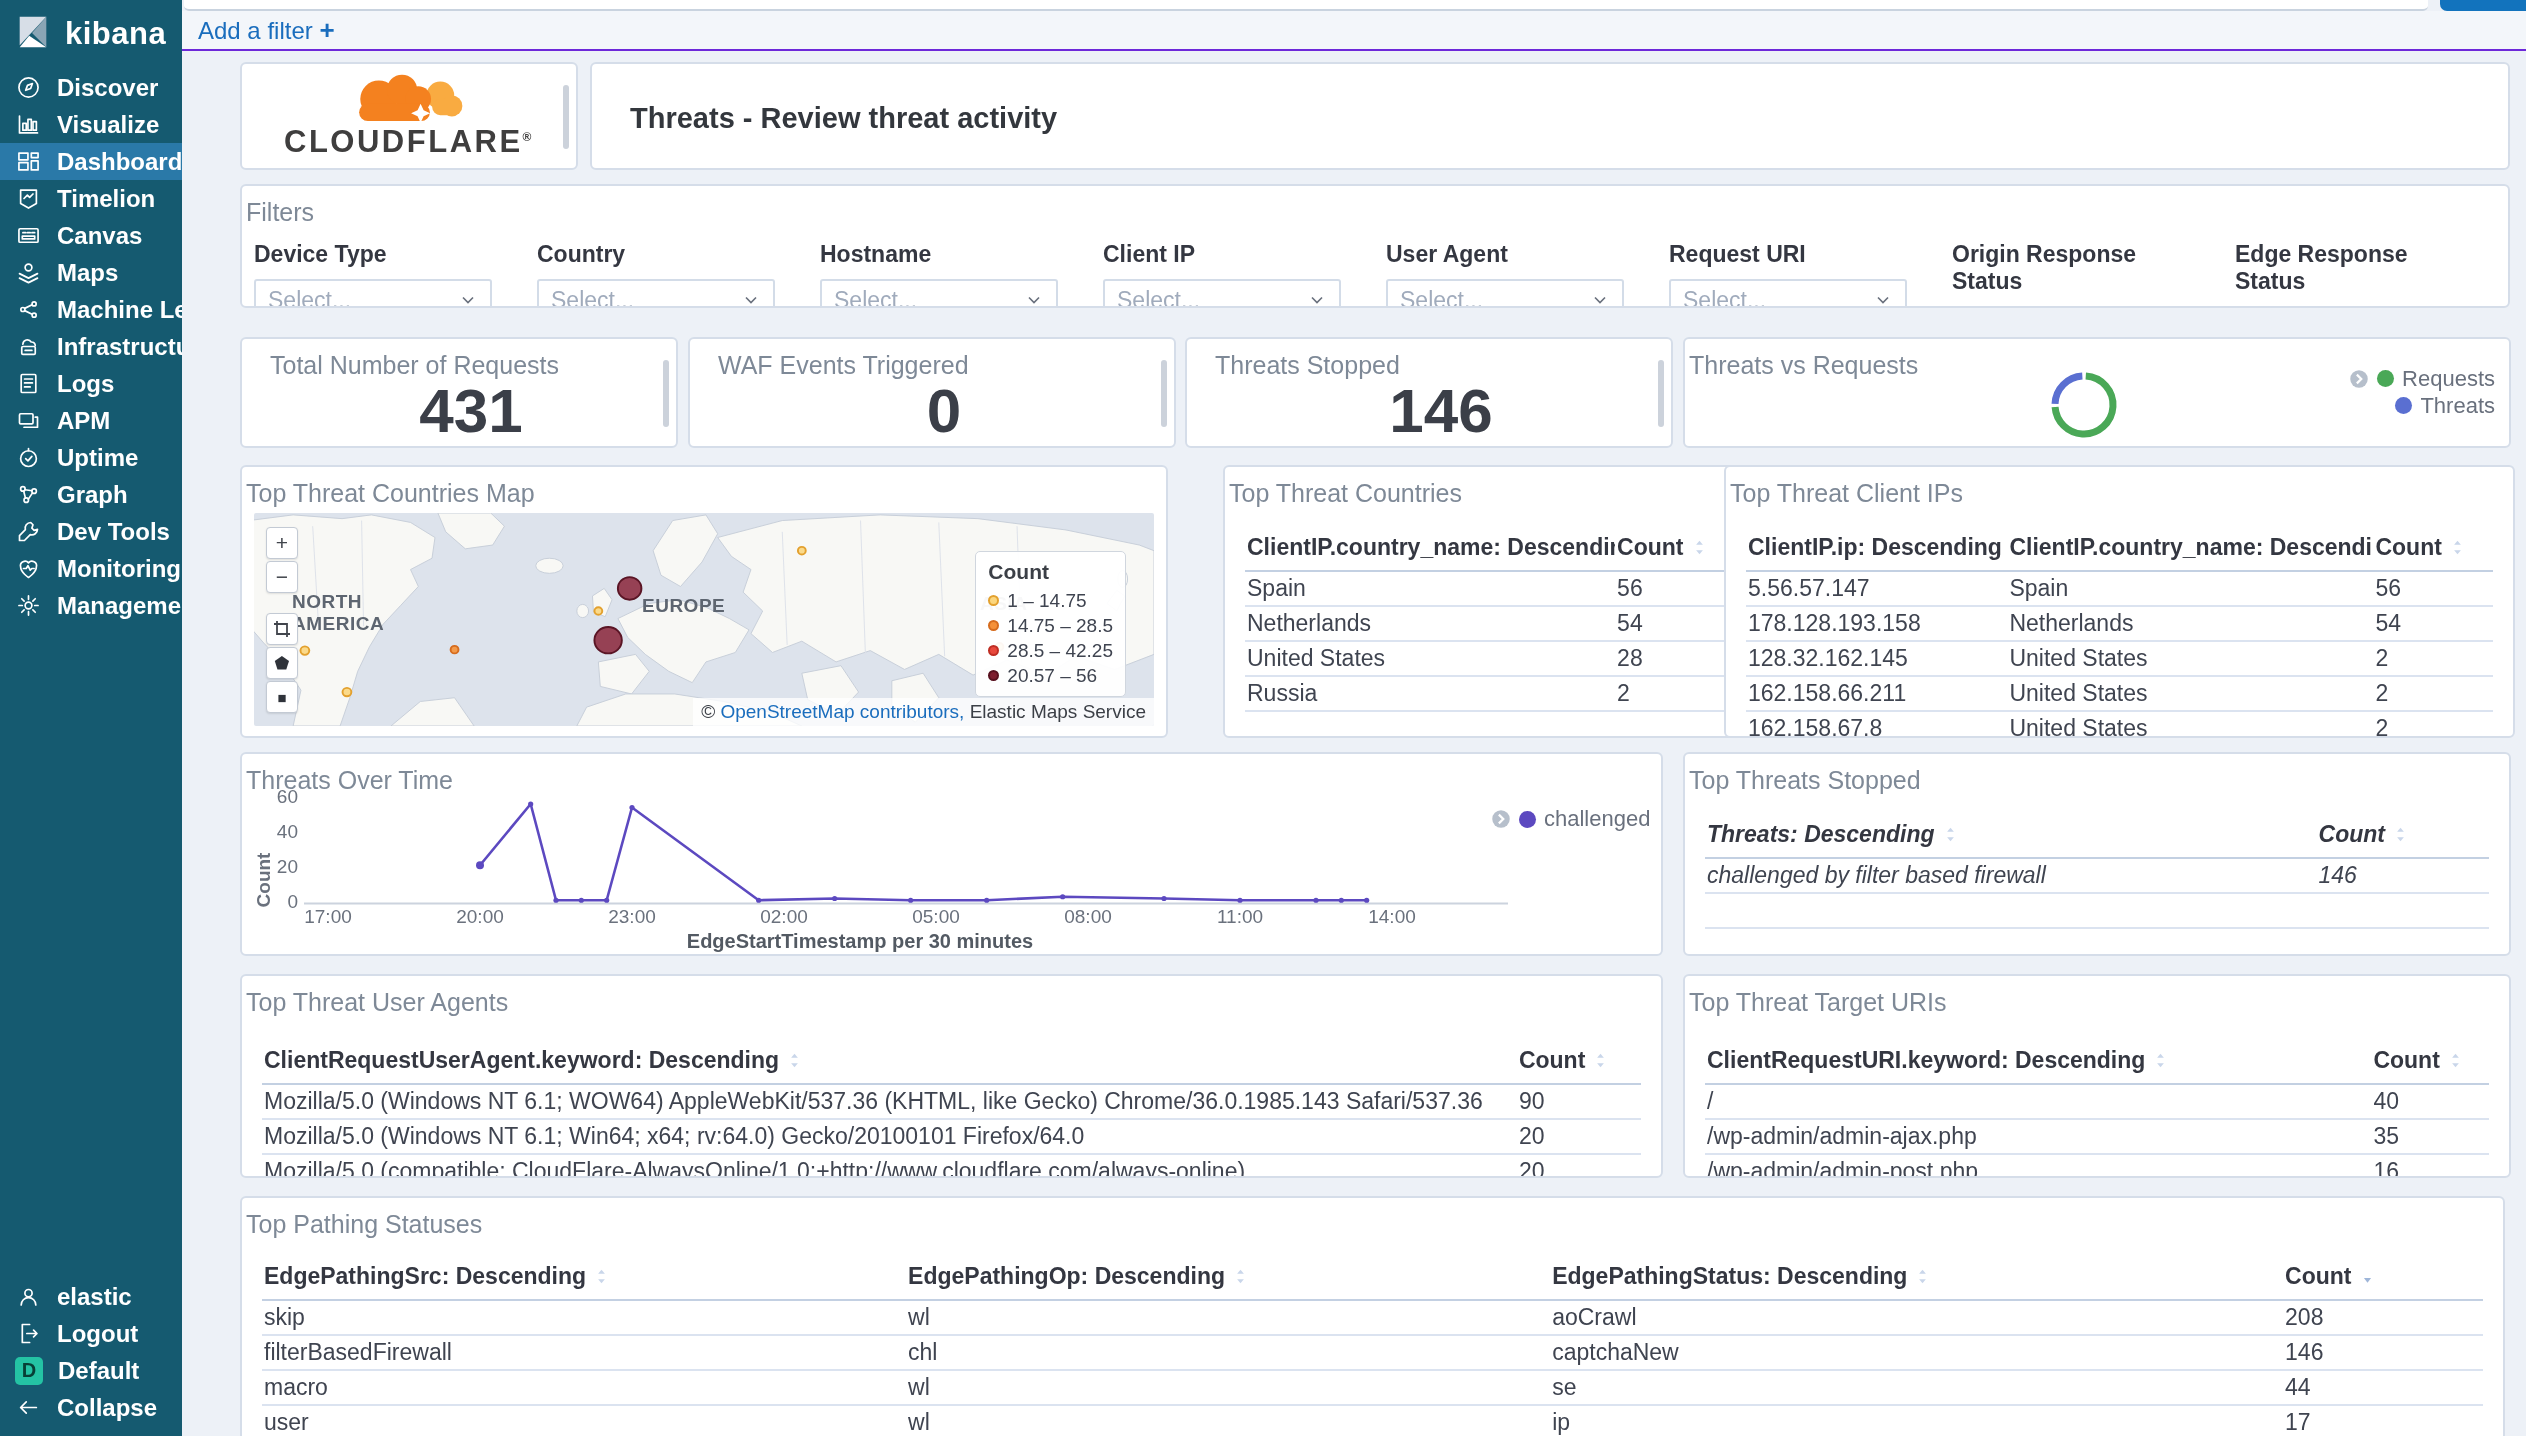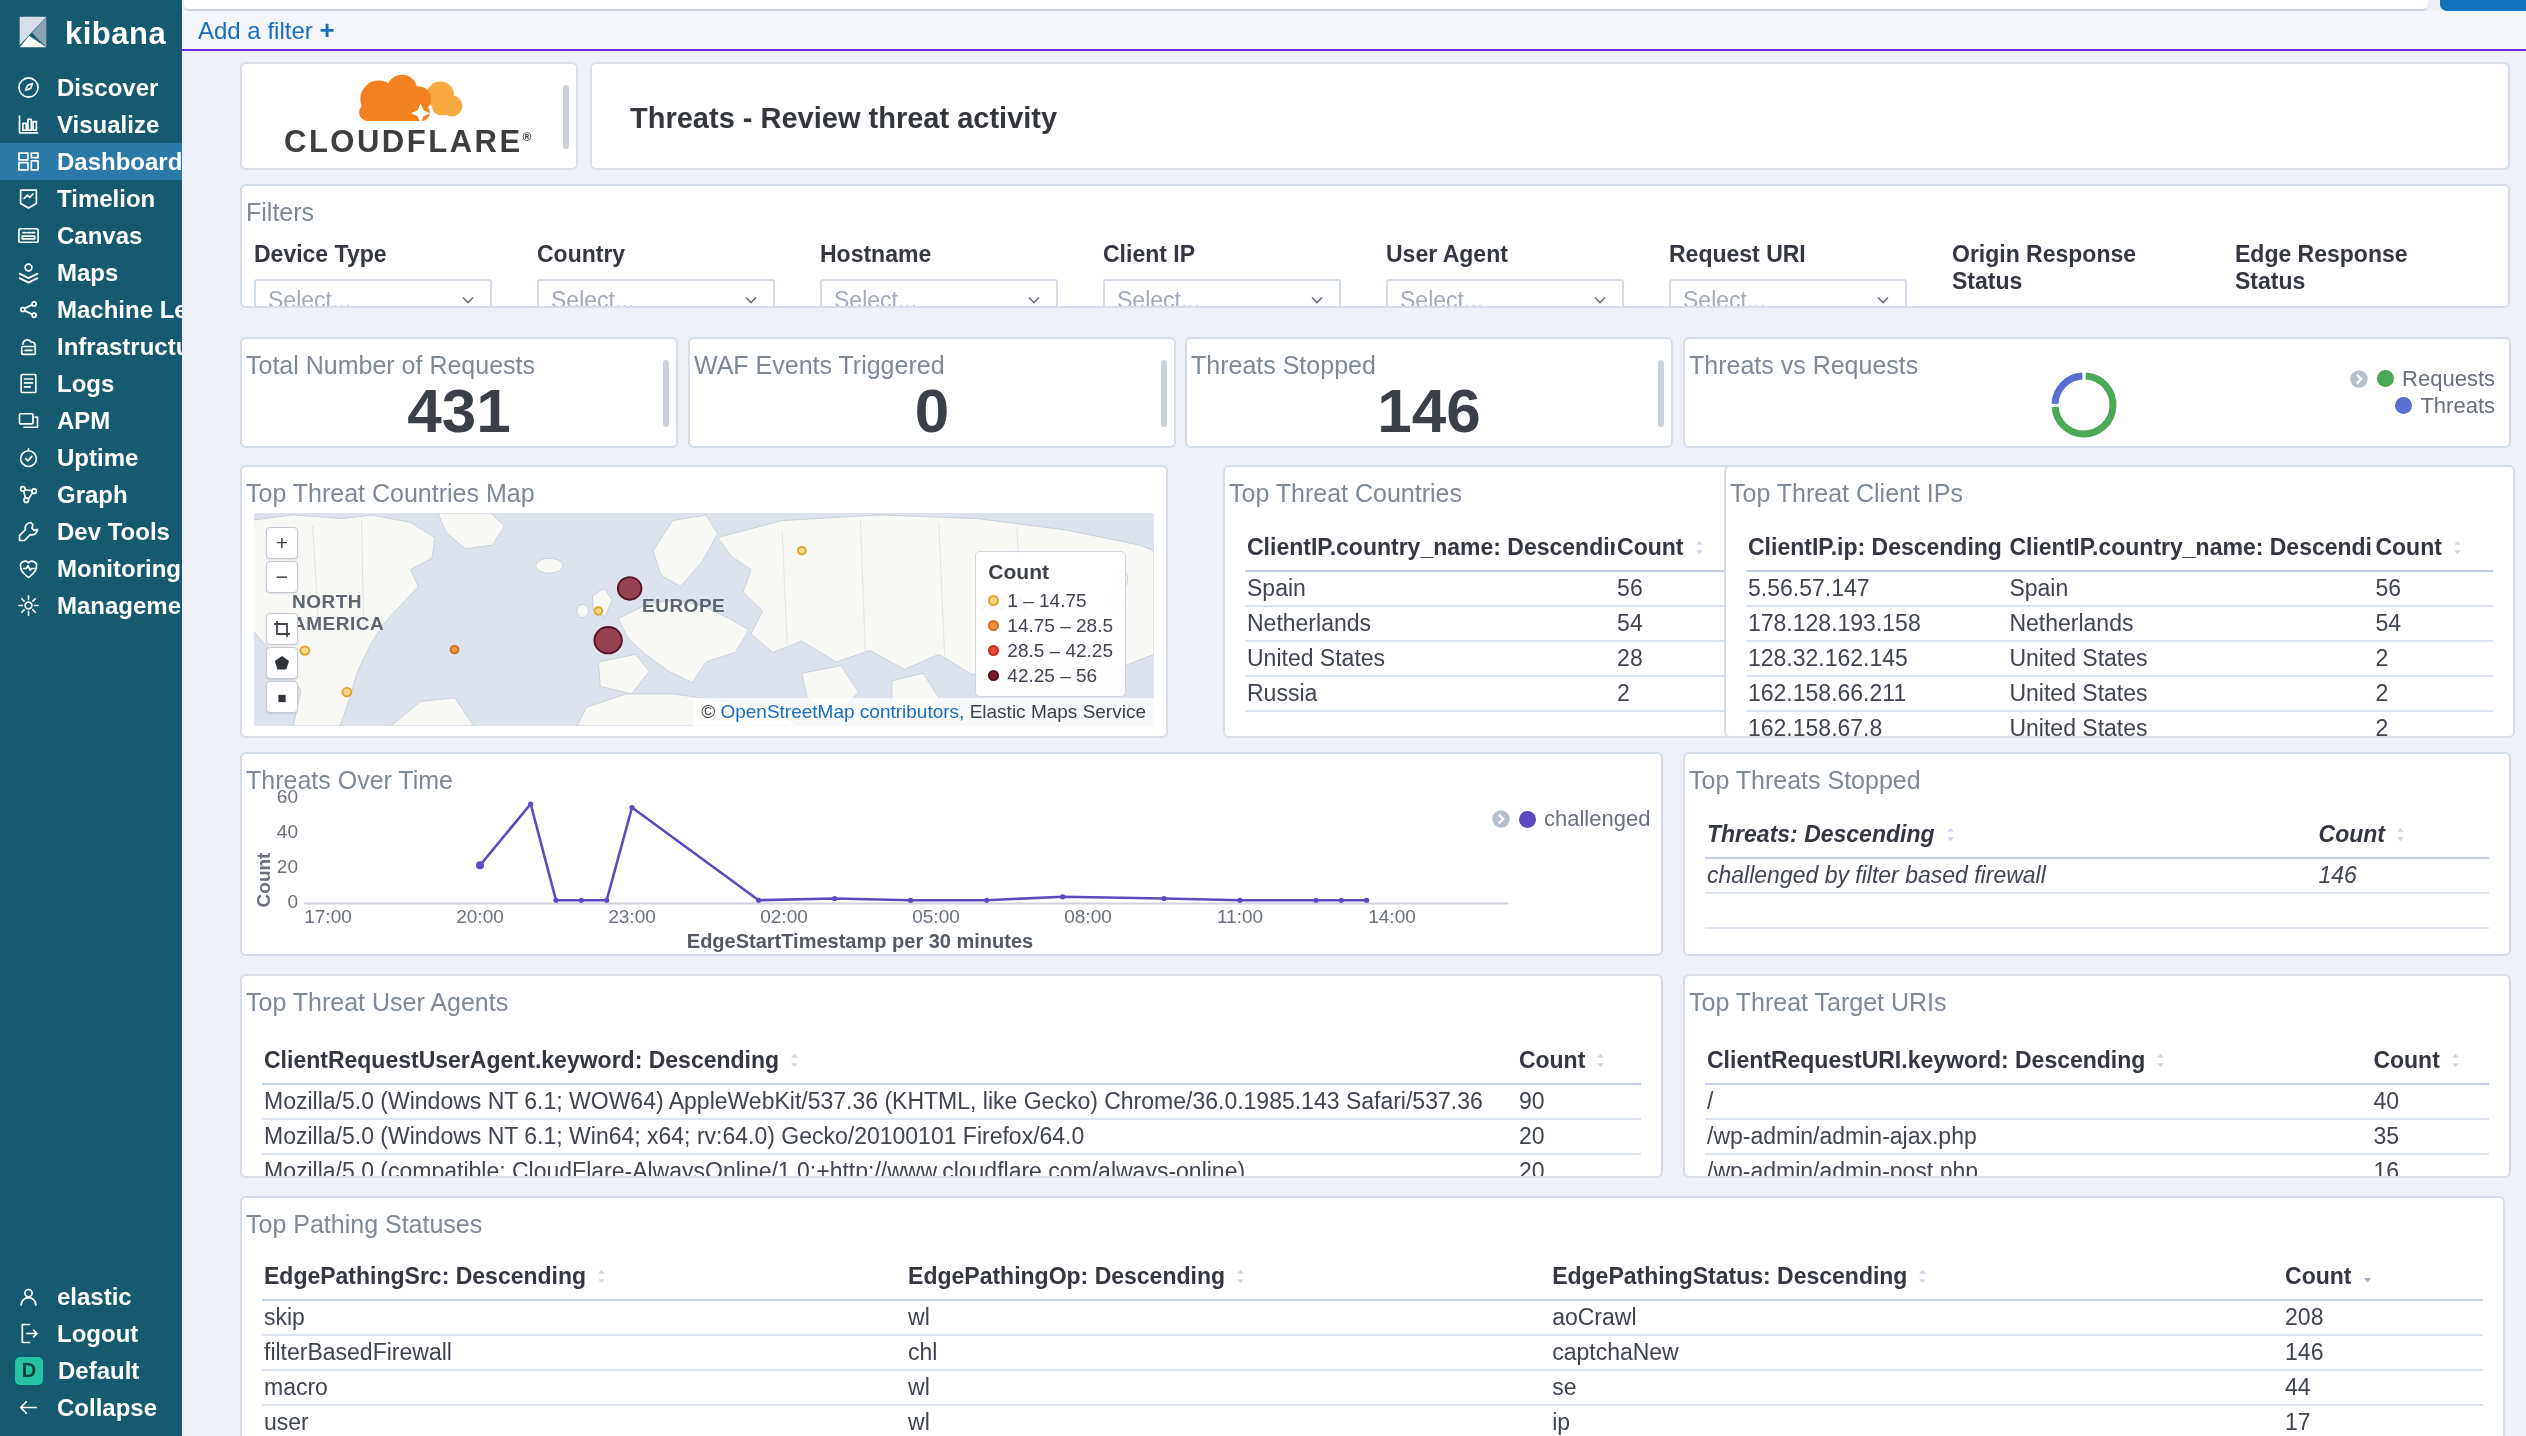--- a/index.html
+++ b/index.html
@@ -37,21 +37,21 @@
   
   .dash-title{font-size:29px;font-weight:700;color:#33373d;padding:38px 0 0 38px;}
   
   .fields{display:flex;gap:45px;padding:14px 0 0 12px;}
   .ffield{width:238px;}
   .flabel{font-size:23px;font-weight:700;color:#343741;margin-bottom:11px;}
   .fselect{height:42px;border:2px solid #d3dce8;border-radius:3px;background:#fff;display:flex;align-items:center;justify-content:space-between;padding:0 12px;cursor:pointer;box-sizing:border-box;}
   .fselect .ph{font-size:23px;color:#a0abbc;}
   .fselect svg{width:20px;height:20px;fill:none;stroke:#69707d;stroke-width:2;}
   
-  .metric{display:flex;flex-direction:column;align-items:center;height:100%;}
+  .metric{display:flex;flex-direction:column;align-items:center;height:100%;margin-left:24px;}
   .metric .ptitle{align-self:flex-start;}
   .mval{font-size:62px;font-weight:700;color:#3b3f48;line-height:1;margin-top:auto;}
   .mlabel{font-size:25px;color:#3f4450;margin:2px 0 10px 0;}
   
   .donut-svg{position:absolute;left:44%;top:30px;}
   .pie-legend{position:absolute;right:14px;top:26px;text-align:right;}
   .pleg-row{display:flex;align-items:center;justify-content:flex-end;gap:8px;height:27px;font-size:22px;color:#69707d;cursor:pointer;}
   .dot{width:17px;height:17px;border-radius:50%;display:inline-block;flex:0 0 17px;}
   .chev-circ{width:20px;height:20px;flex:0 0 20px;}
   
@@ -476,21 +476,21 @@
           <div class="mleg-row">
             <span class="mleg-dot" style="background:#f59139;border:2px solid #d66c1e"></span>
             <span>14.75 – 28.5</span>
           </div>
           <div class="mleg-row">
             <span class="mleg-dot" style="background:#e8483c;border:2px solid #bf2e24"></span>
             <span>28.5 – 42.25</span>
           </div>
           <div class="mleg-row">
             <span class="mleg-dot" style="background:#7d1d2e;border:2px solid #57101e"></span>
-            <span>42.25 – 56</span>
+            <span>20.57 – 56</span>
           </div>
         </div>
     </div>
     <div class="map-attr"><span>© </span><span class="lnk">OpenStreetMap contributors,</span><span> Elastic Maps Service</span></div>
   </div>
 </div>
 
 <div class="panel" style="left:1223px;top:465px;width:531px;height:273px;">
   <div class="ptitle">Top Threat Countries</div>
   <div id="tbl-countries" style="margin-top:22px;">

